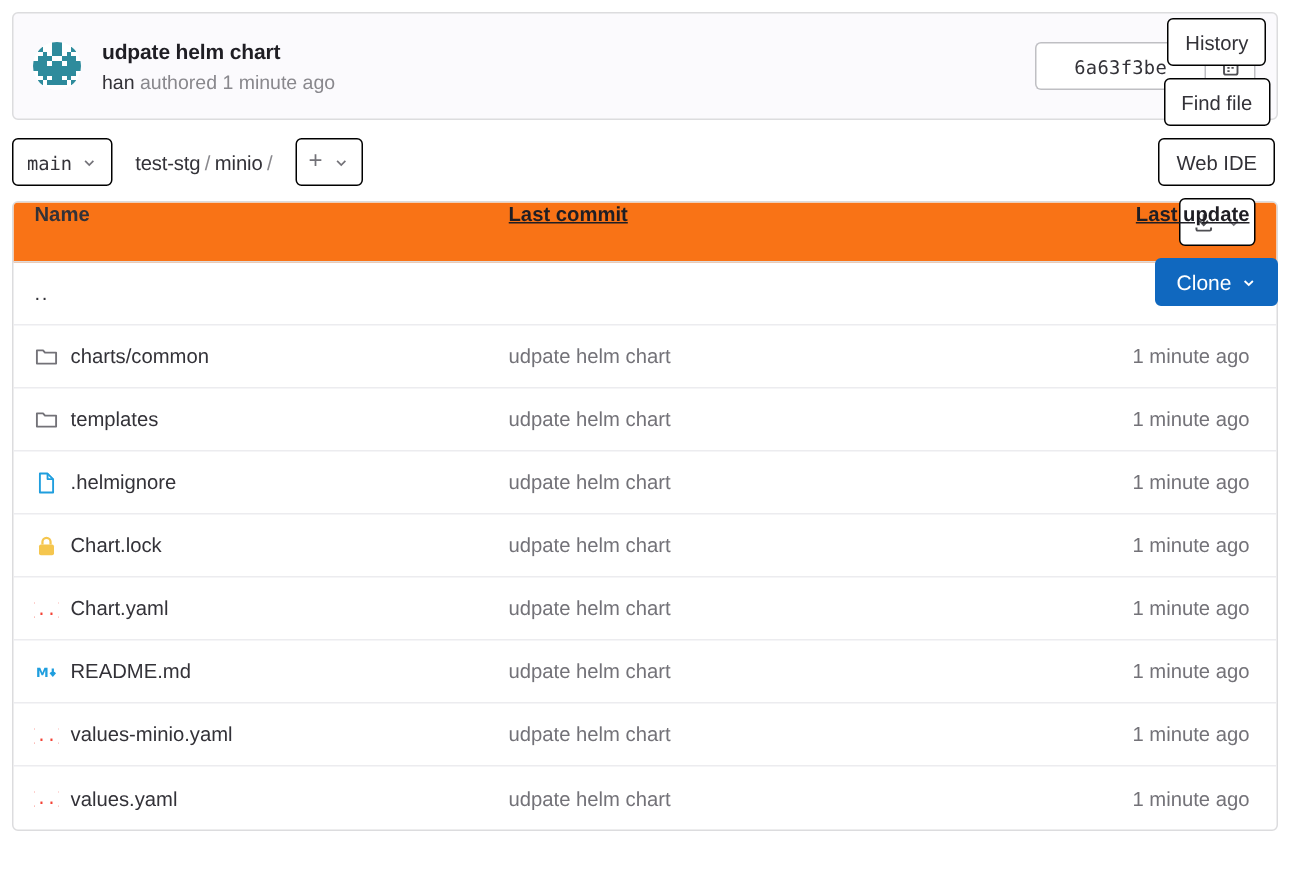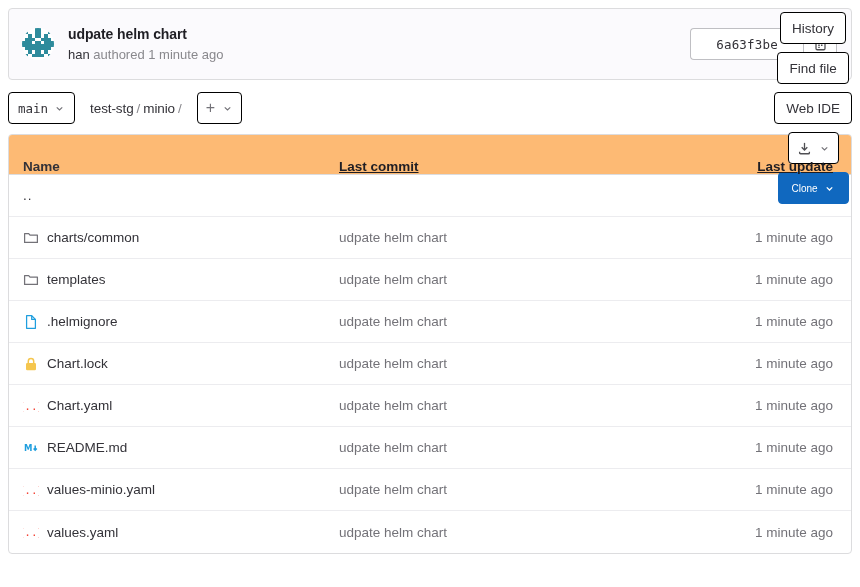--- a/index.html
+++ b/index.html
@@ -119,21 +119,21 @@
   .btn-mono {
     font-family: "DejaVu Sans Mono", monospace;
     font-size: 12.5px;
     padding: 0 9px;
   }
   .btn-primary {
     background: #1068bf;
     border-color: #1068bf;
     color: #ffffff;
     padding: 0 13px;
-    font-size: 10px;
+    font-size: 14px;
   }
   .btn-icon {
     padding: 0 8px;
     gap: 7px;
   }
 
   .breadcrumb {
     font-size: 13.5px;
     color: #333238;
     margin: 0 12px 0 15px;
@@ -156,23 +156,23 @@
   
   .tree {
     border: 1px solid #dcdcde;
     border-radius: 4px;
     overflow: hidden;
     background: #ffffff;
   }
 
   .tree-head {
     display: flex;
-    align-items: flex-end;
+    align-items: flex-start;
     height: 40px;
-    background: #fdba74;
+    background: #f97316;
     border-bottom: 1px solid #dcdcde;
     font-size: 13.5px;
     font-weight: 700;
     color: #1f1e24;
   }
 
   .row {
     display: flex;
     align-items: center;
     height: 42px;

